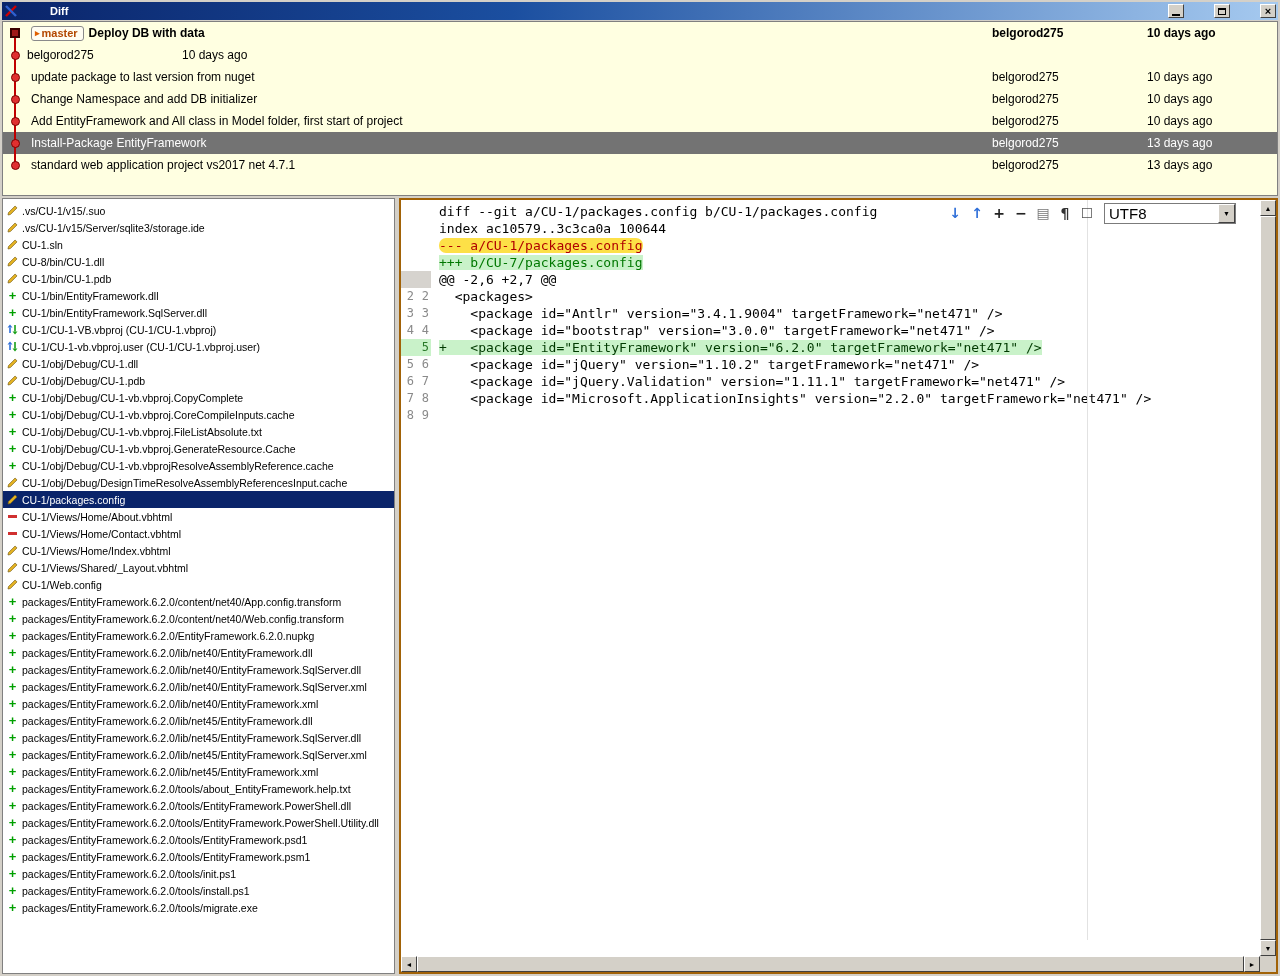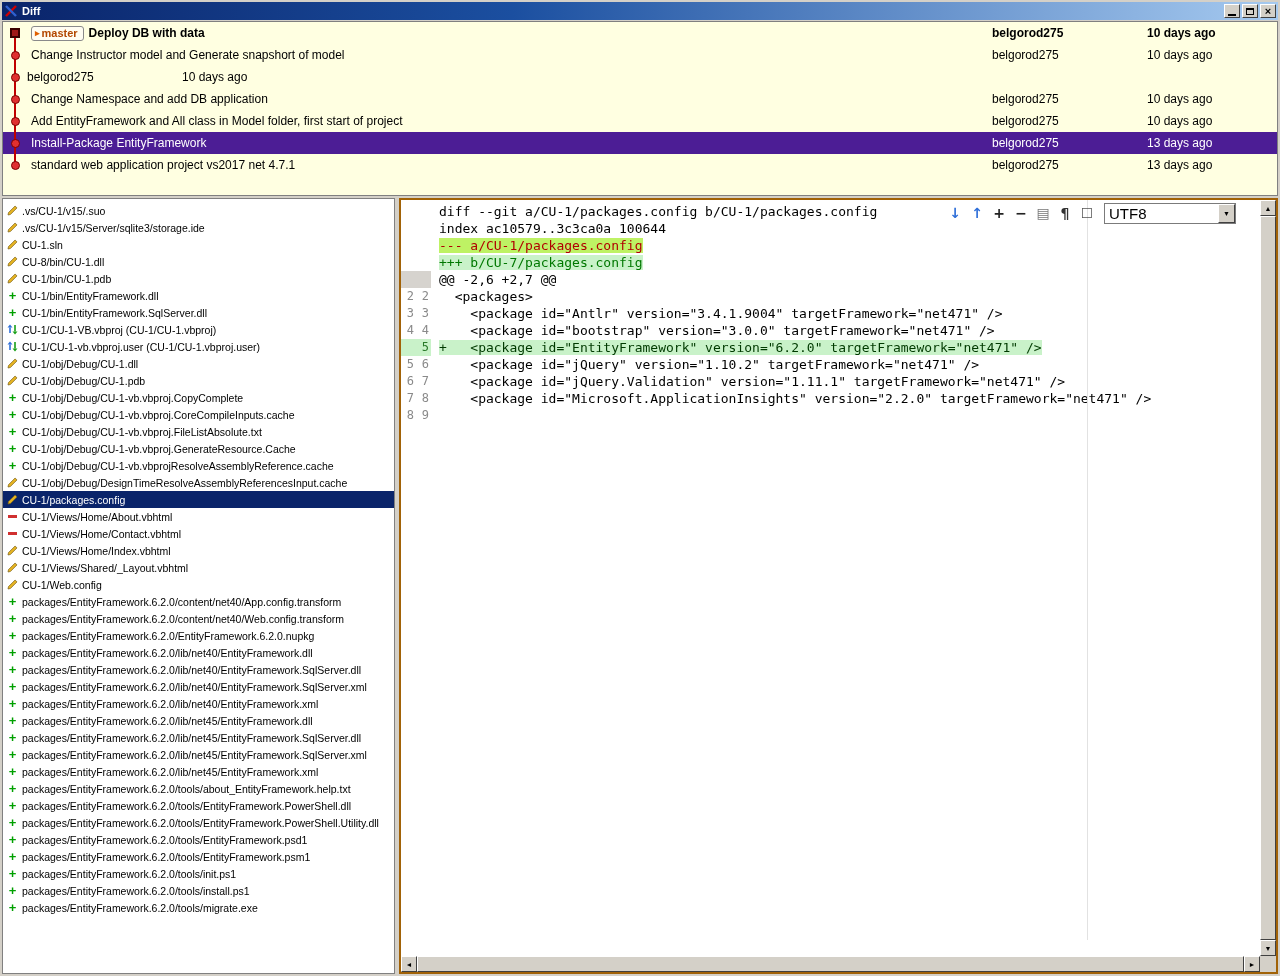--- a/index.html
+++ b/index.html
@@ -1,30 +1,30 @@
 <!DOCTYPE html>
 <html><head>
 <meta charset="utf-8">
 <style>
   html,body{margin:0;padding:0;background:#000;}
   *{box-sizing:border-box;}
   .window{width:1280px;height:976px;background:#D4D0C8;padding:2px;font-family:"Liberation Sans",sans-serif;position:relative;}
   
-  .titlebar{height:18px;background:linear-gradient(90deg,#0A246A 0%,#1B4FA0 40%,#A6CAF0 100%);display:flex;align-items:center;padding:0 2px;}
+  .titlebar{height:18px;background:linear-gradient(90deg,#0A246A 0%,#1B4FA0 40%,#A6CAF0 100%);display:flex;align-items:center;padding:0 2px;gap:28px;}
   .app-icon{width:14px;height:14px;display:inline-flex;align-items:center;justify-content:center;}
   .title-text{color:#fff;font-weight:bold;font-size:11px;margin-left:4px;flex:1;}
   .winbtn{width:16px;height:14px;background:#D4D0C8;border:1px solid;border-color:#FFFFFF #404040 #404040 #FFFFFF;margin-left:2px;display:flex;align-items:center;justify-content:center;font-size:10px;line-height:10px;padding:0;font-family:"Liberation Sans",sans-serif;}
   .glyph-min{width:8px;height:2px;background:#000;margin-top:7px;}
   .glyph-max{width:8px;height:7px;border:1px solid #000;border-top-width:2px;}
   .glyph-close{font-size:11px;font-weight:bold;color:#000;}
   
   .commit-panel{height:175px;background:#FFFFE1;border:1px solid #808080;margin-top:1px;position:relative;overflow:hidden;}
   .graph-line{position:absolute;left:11px;top:11px;width:2px;background:#C00000;}
   .crow{height:22px;display:flex;align-items:center;font-size:12px;color:#000;}
-  .crow.sel{background:#4c1d95;color:#FFFFFF;}
+  .crow.sel{background:#737373;color:#FFFFFF;}
   .crow.bold{font-weight:bold;}
   .gcell{width:24px;display:flex;justify-content:center;flex:none;position:relative;}
   .node{width:9px;height:9px;border-radius:50%;background:#E03030;border:1px solid #7A0000;z-index:1;}
   .node.square{border-radius:0;width:10px;height:10px;background:#A01818;border:2px solid #3A0000;}
   .cmsg{flex:1;overflow:hidden;white-space:nowrap;display:flex;align-items:center;gap:5px;padding-left:4px;}
   .blabel{display:inline-flex;align-items:center;border:1px solid #8A8A8A;border-radius:3px;background:#FFFDF2;padding:0 5px 0 3px;height:15px;font-weight:bold;color:#B34700;font-size:11px;flex:none;}
   .barrow{color:#E06000;margin-right:2px;font-size:9px;}
   .cauthor{width:155px;flex:none;overflow:hidden;white-space:nowrap;}
   .cdate{width:130px;flex:none;overflow:hidden;white-space:nowrap;}
   
@@ -38,21 +38,21 @@
   .vsplit{width:4px;flex:none;background:#D4D0C8;}
   
   .diff-panel{flex:1;background:#FFFFFF;border:2px solid #a16207;position:relative;overflow:hidden;}
   .diff-content{position:absolute;left:0;top:0;right:16px;bottom:16px;overflow:hidden;padding-top:3px;}
   .ruler-line{position:absolute;left:686px;top:0;bottom:16px;width:1px;background:#E2E2E2;}
   .dline{display:flex;height:17px;line-height:17px;font-family:"DejaVu Sans Mono",monospace;font-size:13px;white-space:pre;}
   .ln{width:15px;flex:none;text-align:right;padding-right:2px;color:#8A8A8A;font-size:12px;}
   .dtext{padding-left:8px;}
   .dline.hunk .ln{background:#D6D3CE;}
   .dline.add .ln{background:#C9F2C9;color:#2A7A2A;}
-  .dline.del-file .dtext span{background:#bef264;color:#B00000;}
+  .dline.del-file .dtext span{background:#fde047;color:#B00000;border-radius:7px;}
   .dline.add-file .dtext span{background:#C9F2C9;color:#007800;}
   .dline.add .dtext span{background:#C9F2C9;color:#003A00;}
   
   .diff-toolbar{position:absolute;top:2px;right:40px;display:flex;align-items:center;height:22px;}
   .tbtn{width:22px;height:22px;display:flex;align-items:center;justify-content:center;background:transparent;border:none;padding:0;font-size:14px;font-weight:bold;font-family:"DejaVu Sans",sans-serif;cursor:default;}
   .combo{display:inline-flex;width:132px;height:21px;border:1px solid #7B7B7B;background:#FFFFFF;align-items:center;margin-left:6px;}
   .combo-text{flex:1;font-size:15px;padding-left:4px;color:#000;}
   .combo-btn{width:17px;height:19px;background:#D4D0C8;border:1px solid;border-color:#FFFFFF #404040 #404040 #FFFFFF;font-size:7px;display:flex;align-items:center;justify-content:center;flex:none;}
   
   .vscroll{position:absolute;right:0;top:0;bottom:16px;width:16px;display:flex;flex-direction:column;background:#ECE9E2;}
@@ -99,39 +99,39 @@
             </span>
             <span>Deploy DB with data</span>
           </span>
           <span class="cauthor">belgorod275</span>
           <span class="cdate">10 days ago</span>
         </div>
         <div class="crow">
           <span class="gcell">
             <span class="node "></span>
           </span>
-          <span class="cmsg">
-            <span>Change Instructor model and Generate snapshort of model</span>
-          </span>
           <span class="cauthor">belgorod275</span>
           <span class="cdate">10 days ago</span>
         </div>
         <div class="crow">
           <span class="gcell">
             <span class="node "></span>
           </span>
+          <span class="cmsg">
+            <span>update package to last version from nuget</span>
+          </span>
           <span class="cauthor">belgorod275</span>
           <span class="cdate">10 days ago</span>
         </div>
         <div class="crow">
           <span class="gcell">
             <span class="node "></span>
           </span>
           <span class="cmsg">
-            <span>Change Namespace and add DB application</span>
+            <span>Change Namespace and add DB initializer</span>
           </span>
           <span class="cauthor">belgorod275</span>
           <span class="cdate">10 days ago</span>
         </div>
         <div class="crow">
           <span class="gcell">
             <span class="node "></span>
           </span>
           <span class="cmsg">
             <span>Add EntityFramework and All class in Model folder, first start of project</span>

